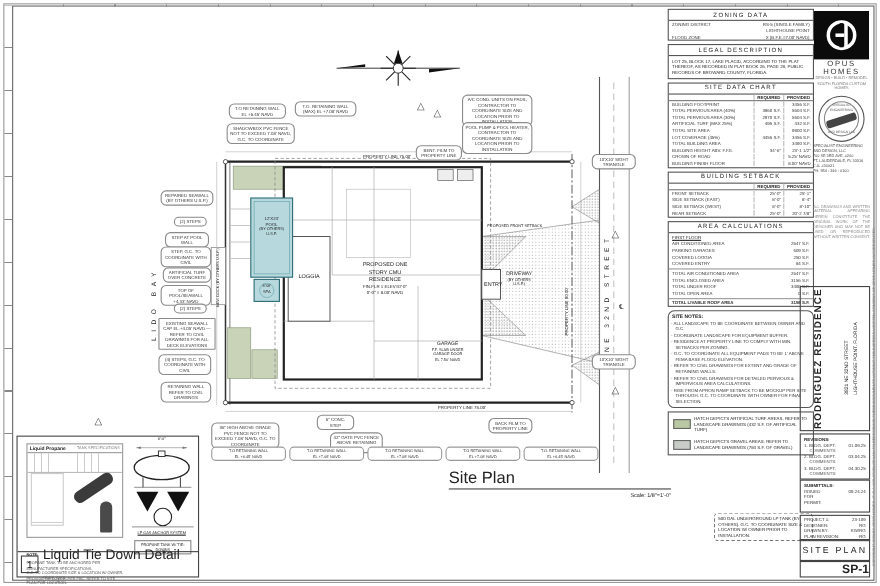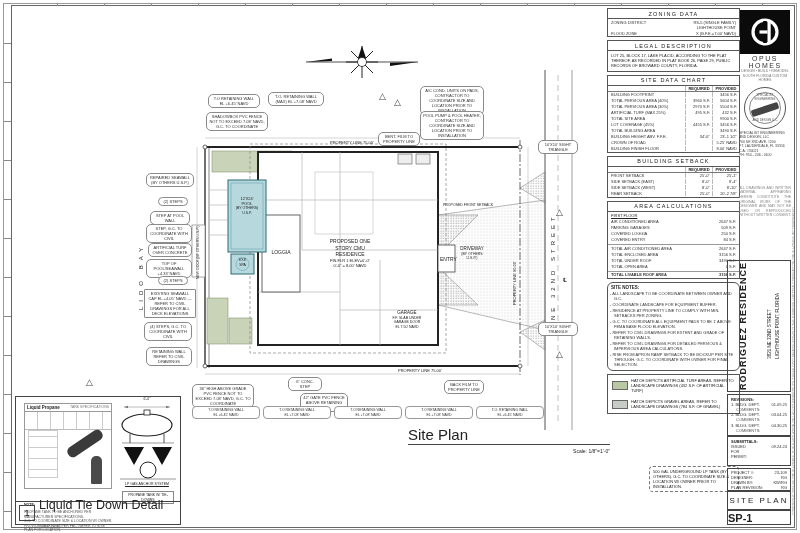--- a/index.html
+++ b/index.html
@@ -554,21 +554,21 @@
 
         <div class="rw" style="padding:0">
           <span>PLAN REVISION:</span>
           <span>RG</span>
         </div>
       </div>
 
     <div style="position:absolute;top:482px;left:0;width:64px;height:20px;border:1px solid #444;display:flex;align-items:center;justify-content:center">
       <span style="font-size:8px;letter-spacing:2px">SITE  PLAN</span>
     </div>
-    <div style="position:absolute;top:502px;left:0;width:64px;height:15px;border:1px solid #444;display:flex;align-items:center;justify-content:flex-start">
+    <div style="position:absolute;top:502px;left:0;width:64px;height:15px;border:1px solid #444;display:flex;align-items:center;justify-content:flex-end">
       <span style="font-size:11px;font-weight:bold">SP-1</span>
     </div>
   </div>
 
   <div class="abs vert t3" style="left:792px;top:15px;height:500px;color:#888">COPYRIGHT 2024 BY OPUS HOMES. IT IS A VIOLATION OF LAW TO REPRODUCE THESE DOCUMENTS WITHOUT THE EXPRESS WRITTEN CONSENT OF OPUS HOMES INCORPORATED.</div>
 
   <div class="abs" style="left:15px;top:396px;width:166px;height:129px;border:1px solid #444;background:#fff">
     <div style="position:absolute;left:8px;top:6px;width:88px;height:86px;border:1px solid #999">
       <div style="display:flex;justify-content:space-between;align-items:center;border-bottom:1px solid #999;padding:1px 2px">
         <span style="font-size:4.5px;font-weight:bold">Liquid Propane</span>

